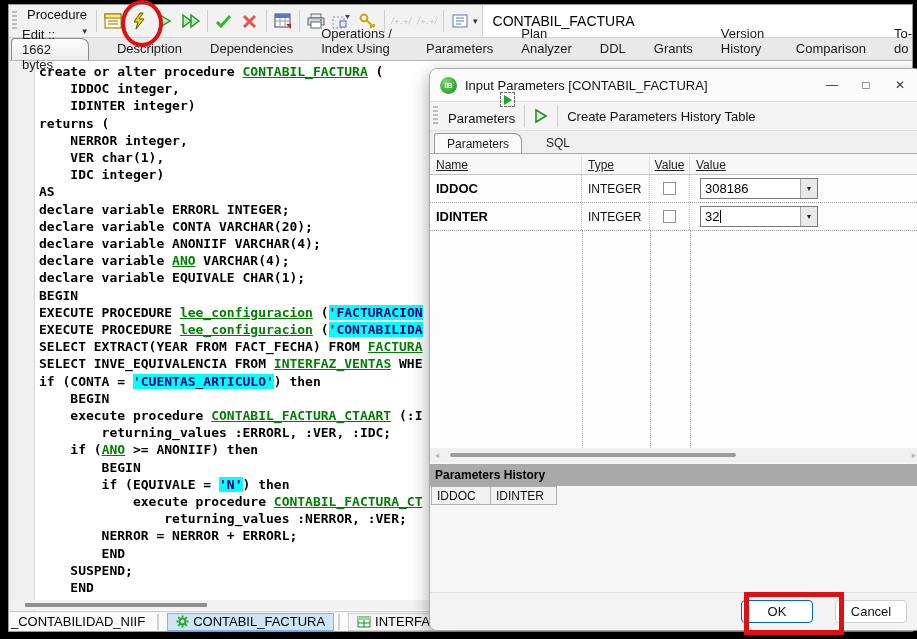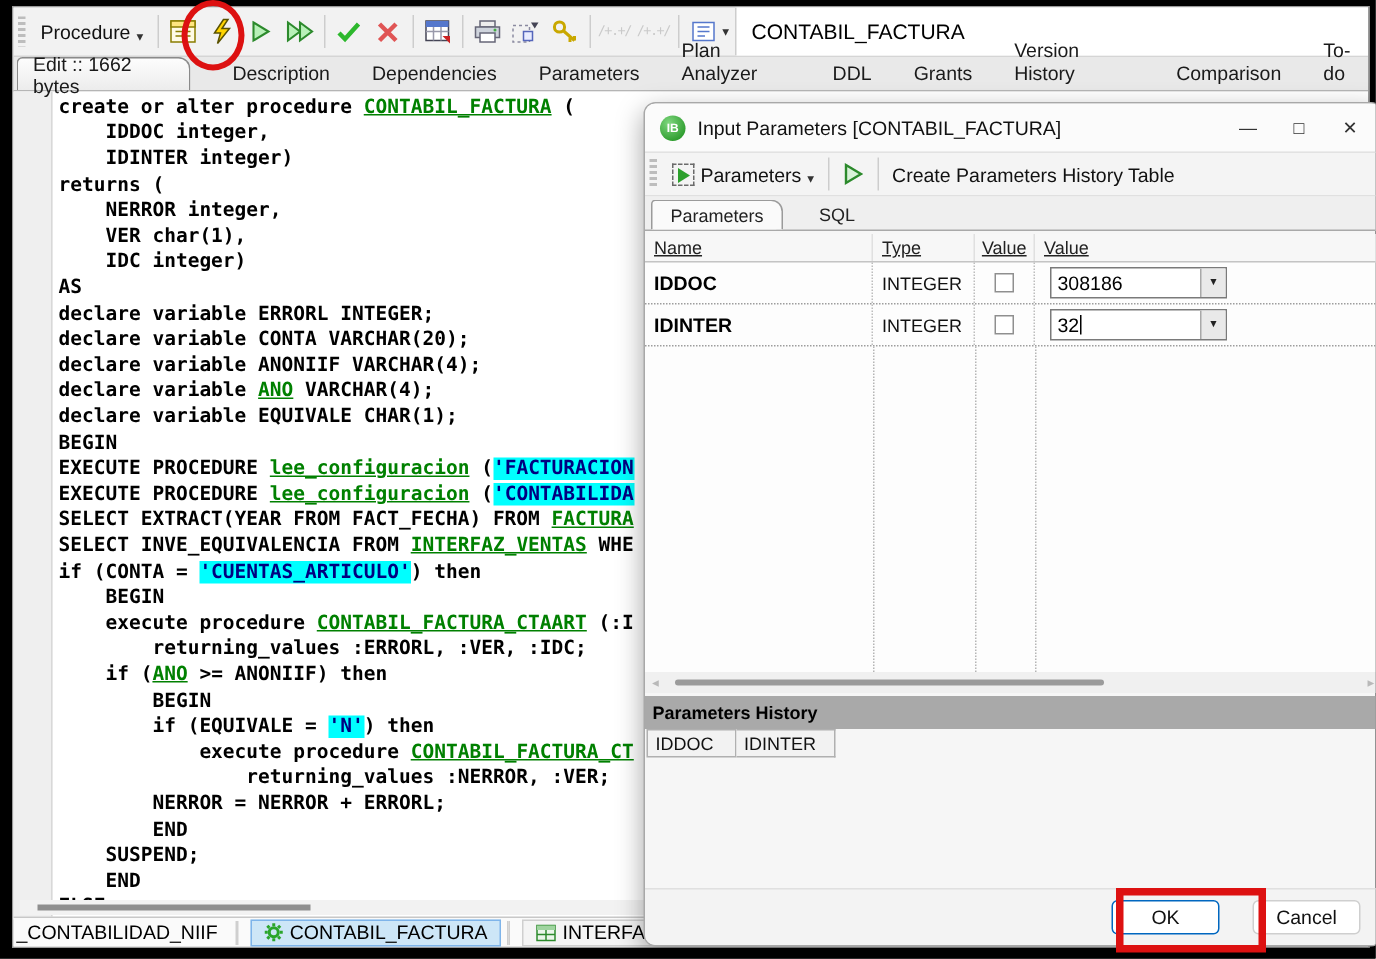--- a/index.html
+++ b/index.html
@@ -5,21 +5,21 @@
   * { margin:0; padding:0; box-sizing:border-box; }
   html,body { width:917px; height:639px; background:#000; font-family:"Liberation Sans", sans-serif; overflow:hidden; }
   .screen { position:relative; width:917px; height:639px; background:#000; }
 
   
   .main-window { position:absolute; left:8px; top:4px; width:905px; height:628px; background:#f0f0f0; border:1px solid #9a9a9a; }
 
   
   .toolbar { position:absolute; left:0; top:0; width:100%; height:33px; background:#f2f2f2; border-bottom:1px solid #d5d5d5; display:flex; align-items:center; }
   .grip { width:5px; height:20px; margin:0 4px 0 3px; background:repeating-linear-gradient(#bdbdbd 0 2px, transparent 2px 4px); }
-  .tbtn { display:flex; align-items:flex-end; gap:4px; padding:3px 6px; border-radius:3px; color:#111; font-size:13px; cursor:default; }
+  .tbtn { display:flex; align-items:flex-end; gap:4px; padding:3px 6px; border-radius:3px; color:#111; font-size:13px; cursor:default;flex-direction:column; }
   .tsep { width:1px; height:22px; background:#cdcdcd; margin:0 3px; }
   .icon-btn { width:26px; height:26px; display:flex; align-items:center; justify-content:center; }
   .icon-btn.disabled { opacity:.45; }
   .caret-glyph { font-size:9px; color:#333; }
   .objname-box { flex:1; align-self:stretch; background:#fff; border-left:1px solid #cdcdcd; display:flex; align-items:center; padding-left:10px; font-size:14px; color:#000; }
   .comment-glyph { font-family:"DejaVu Sans Mono", monospace; font-size:9px; color:#9a9a9a; letter-spacing:-1px; }
 
   
   .tabrow { position:absolute; left:0; top:33px; width:100%; height:23px; background:#e9e9e9; border-bottom:1px solid #b5b5b5; display:flex; align-items:flex-end; font-size:13px; color:#1a1a1a; }
   .tab-active { height:22px; display:flex; align-items:center; padding:0 12px 0 10px; margin-left:2px; background:linear-gradient(#fdfdfd,#ececec); border:1px solid #8a8a8a; border-bottom:none; border-radius:4px 8px 0 0; position:relative; z-index:2; }
@@ -217,20 +217,21 @@
         <span>CONTABIL_FACTURA</span>
       </div>
     </div>
 
     <div class="tabrow">
       <div class="tab-active">
           <span>Edit :: 1662 bytes</span>
         </div>
       <div class="tab-plain"><span>Description</span></div>
       <div class="tab-plain"><span>Dependencies</span></div>
+      <div class="tab-plain"><span>Operations / Index Using</span></div>
       <div class="tab-plain"><span>Parameters</span></div>
       <div class="tab-plain"><span>Plan Analyzer</span></div>
       <div class="tab-plain"><span>DDL</span></div>
       <div class="tab-plain"><span>Grants</span></div>
       <div class="tab-plain"><span>Version History</span></div>
       <div class="tab-plain"><span>Comparison</span></div>
       <div class="tab-plain"><span>To-do</span></div>
     </div>
 
     <div class="editor">

